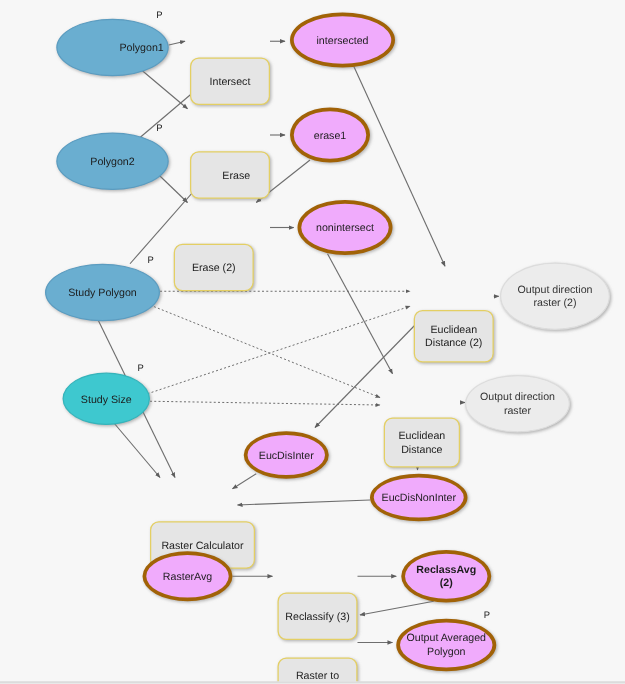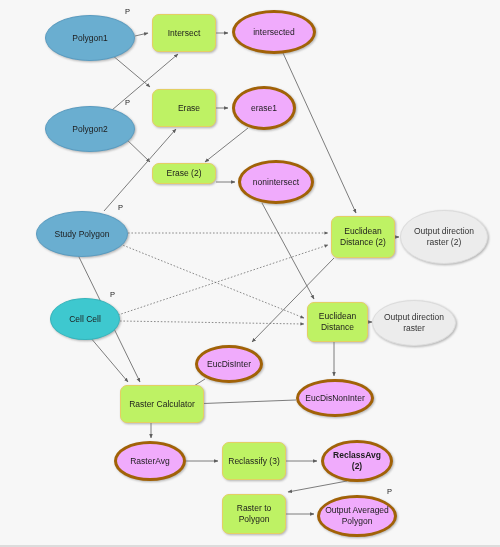--- a/index.html
+++ b/index.html
@@ -33,21 +33,21 @@
     font-size: 8.5px;
     line-height: 1.25;
     box-sizing: border-box;
     padding: 1px 3px;
     filter: drop-shadow(1.5px 1.5px 1.2px rgba(120,120,120,0.55));
   }
   .ellipse { border-radius: 50%; }
   .rect { border-radius: 7px; }
   .n-input    { background: #6aaed0; border: 1px solid #5b9cc0; }
   .n-param    { background: #3ec8cf; border: 1px solid #35b4bb; }
-  .n-tool     { background: #bef264; border: 1px solid #e4cf63; }
+  .n-tool     { background: #e5e5e5; border: 1px solid #e4cf63; margin-top: 32px; }
   .n-derived  { background: #f0abfc; border: 3px solid #a16207; }
   .n-optional { background: #ececec; border: 1px solid #dcdcdc; color: #333; }
   .plabel {
     position: absolute;
     font-size: 7.5px;
     color: #222;
     font-family: "Liberation Sans", sans-serif;
   }
 </style>
 </head>
@@ -85,43 +85,43 @@
         <line x1="205" y1="379" x2="186" y2="391" stroke="#6e6e6e" stroke-width="0.9" marker-end="url(#arrow)"></line>
         <line x1="296" y1="400" x2="190" y2="404" stroke="#6e6e6e" stroke-width="0.9" marker-end="url(#arrow)"></line>
         <line x1="151" y1="423" x2="151" y2="438" stroke="#6e6e6e" stroke-width="0.9" marker-end="url(#arrow)"></line>
         <line x1="186" y1="461" x2="218" y2="461" stroke="#6e6e6e" stroke-width="0.9" marker-end="url(#arrow)"></line>
         <line x1="286" y1="461" x2="317" y2="461" stroke="#6e6e6e" stroke-width="0.9" marker-end="url(#arrow)"></line>
         <line x1="347" y1="481" x2="288" y2="492" stroke="#6e6e6e" stroke-width="0.9" marker-end="url(#arrow)"></line>
         <line x1="286" y1="514" x2="314" y2="514" stroke="#6e6e6e" stroke-width="0.9" marker-end="url(#arrow)"></line>
       </g>
   </svg>
   <div id="node-layer">
-      <div class="node ellipse n-input" style="left: 45px; top: 15px; width: 90px; height: 46px;">
+      <div class="node ellipse n-input" style="left: 45px; top: 15px; width: 90px; height: 46px; justify-content: flex-end;">
         <span>Polygon1</span>
       </div>
       <div class="plabel" style="left: 125px; top: 7px;">P</div>
       <div class="node ellipse n-input" style="left: 45px; top: 106px; width: 90px; height: 46px;">
         <span>Polygon2</span>
       </div>
       <div class="plabel" style="left: 125px; top: 98px;">P</div>
       <div class="node ellipse n-input" style="left: 36px; top: 211px; width: 92px; height: 46px;">
         <span>Study Polygon</span>
       </div>
       <div class="plabel" style="left: 118px; top: 203px;">P</div>
       <div class="node ellipse n-param" style="left: 50px; top: 298px; width: 70px; height: 42px;">
-        <span>Cell Cell</span>
+        <span>Study Size</span>
       </div>
       <div class="plabel" style="left: 110px; top: 290px;">P</div>
       <div class="node rect n-tool" style="left: 152px; top: 14px; width: 64px; height: 38px;">
         <span>Intersect</span>
       </div>
       <div class="node rect n-tool" style="left: 152px; top: 89px; width: 64px; height: 38px; padding-left: 13px;">
         <span>Erase</span>
       </div>
-      <div class="node rect n-tool" style="left: 152px; top: 163px; width: 64px; height: 21px;">
+      <div class="node rect n-tool" style="left: 139px; top: 163px; width: 64px; height: 38px;">
         <span>Erase (2)</span>
       </div>
       <div class="node ellipse n-derived" style="left: 232px; top: 10px; width: 84px; height: 44px;">
         <span>intersected</span>
       </div>
       <div class="node ellipse n-derived" style="left: 232px; top: 86px; width: 64px; height: 44px;">
         <span>erase1</span>
       </div>
       <div class="node ellipse n-derived" style="left: 238px; top: 160px; width: 76px; height: 44px;">
         <span>nonintersect</span>

